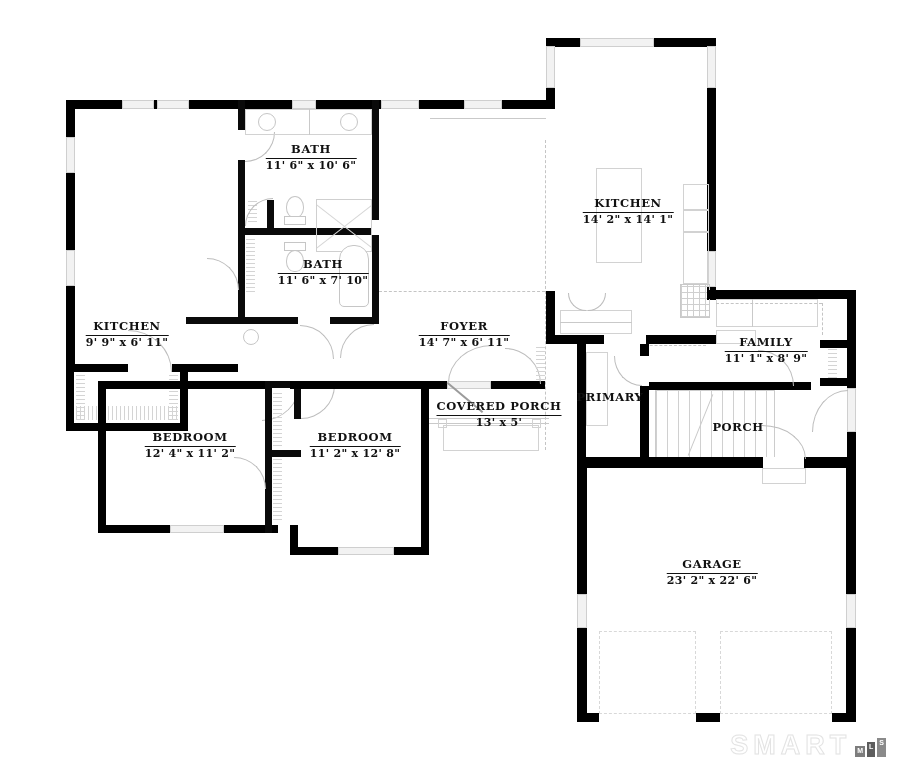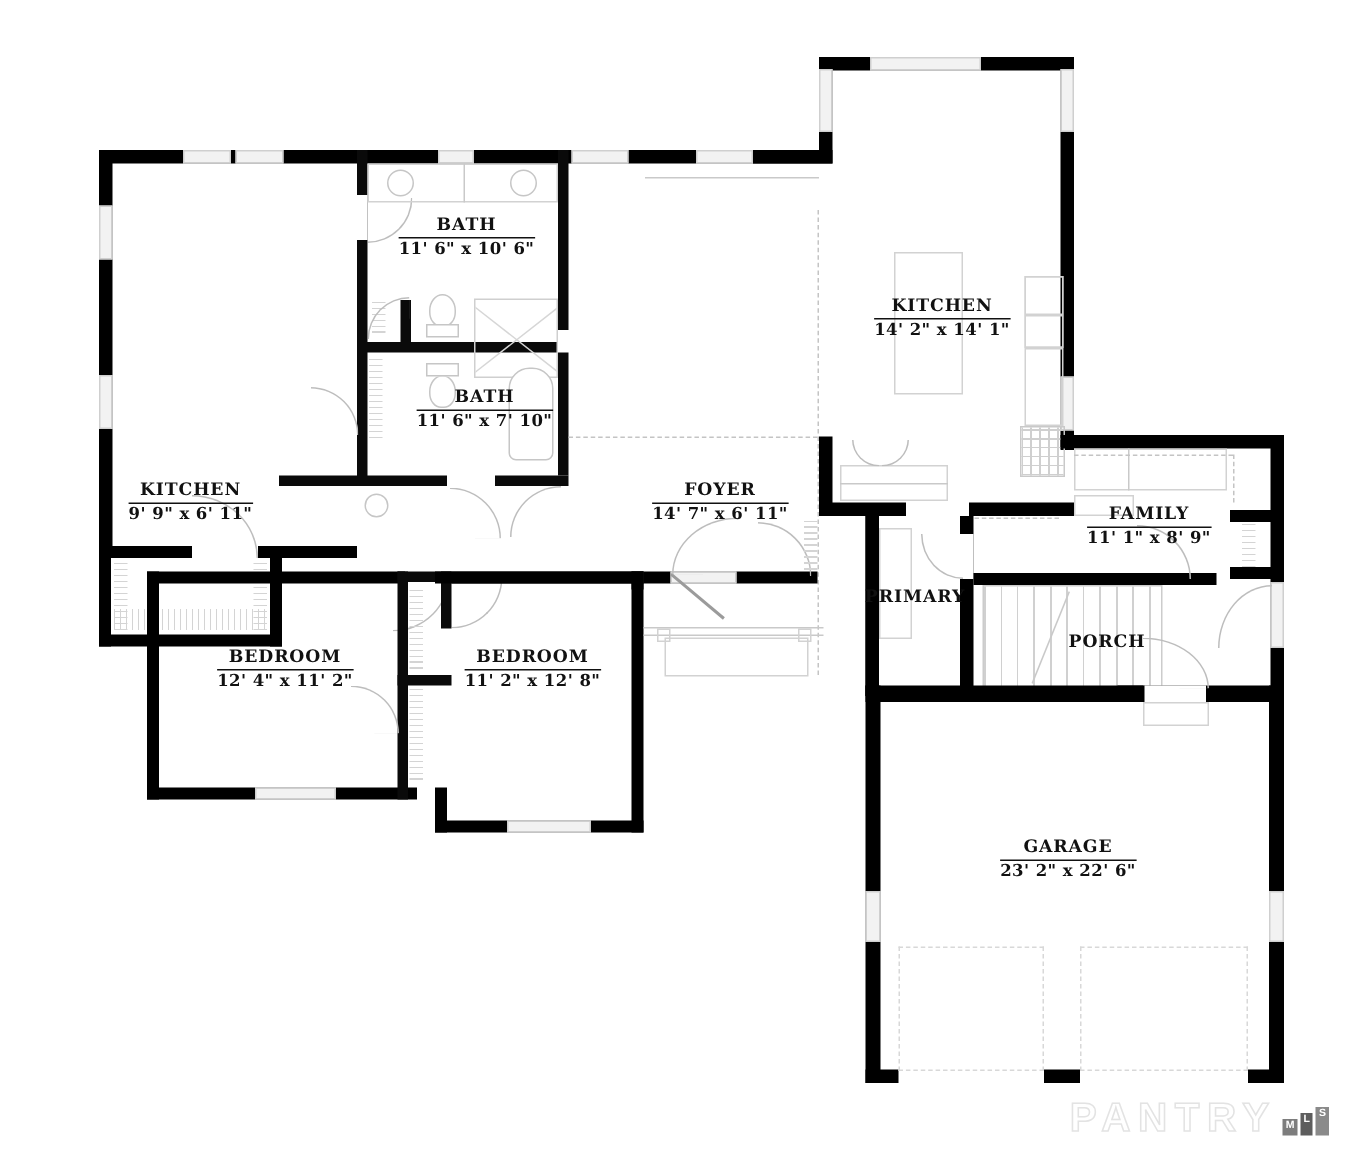--- a/index.html
+++ b/index.html
@@ -265,23 +265,27 @@
     <div class="dm">11' 6" x 7' 10"</div>
   </div>
   <div class="room with-rule" style="left:127px;top:320px;">
     <div class="nm">KITCHEN</div>
     <div class="dm">9' 9" x 6' 11"</div>
   </div>
   <div class="room with-rule" style="left:628px;top:197px;">
     <div class="nm">KITCHEN</div>
     <div class="dm">14' 2" x 14' 1"</div>
   </div>
-  <div class="room with-rule" style="left:480px;top:320px;">
+  <div class="room with-rule" style="left:464px;top:320px;">
     <div class="nm">FOYER</div>
     <div class="dm">14' 7" x 6' 11"</div>
+  </div>
+  <div class="room with-rule" style="left:499px;top:400px;">
+    <div class="nm">COVERED PORCH</div>
+    <div class="dm">13' x 5'</div>
   </div>
   <div class="room with-rule" style="left:190px;top:431px;">
     <div class="nm">BEDROOM</div>
     <div class="dm">12' 4" x 11' 2"</div>
   </div>
   <div class="room with-rule" style="left:355px;top:431px;">
     <div class="nm">BEDROOM</div>
     <div class="dm">11' 2" x 12' 8"</div>
   </div>
   <div class="room with-rule" style="left:766px;top:336px;">
@@ -290,21 +294,21 @@
   </div>
   <div class="room with-rule" style="left:712px;top:558px;">
     <div class="nm">GARAGE</div>
     <div class="dm">23' 2" x 22' 6"</div>
   </div>
 
   <div class="plain" style="left:610px;top:390px;">PRIMARY</div>
   <div class="plain" style="left:738px;top:420px;">PORCH</div>
 
   <div id="wm">
-    <div class="sm">PANTRY</div>
+    <div class="sm">SMART</div>
     <div class="mls">
       <span>M</span>
       <span>L</span>
       <span>S</span>
     </div>
   </div>
 
 </div>
 
 </body></html>

